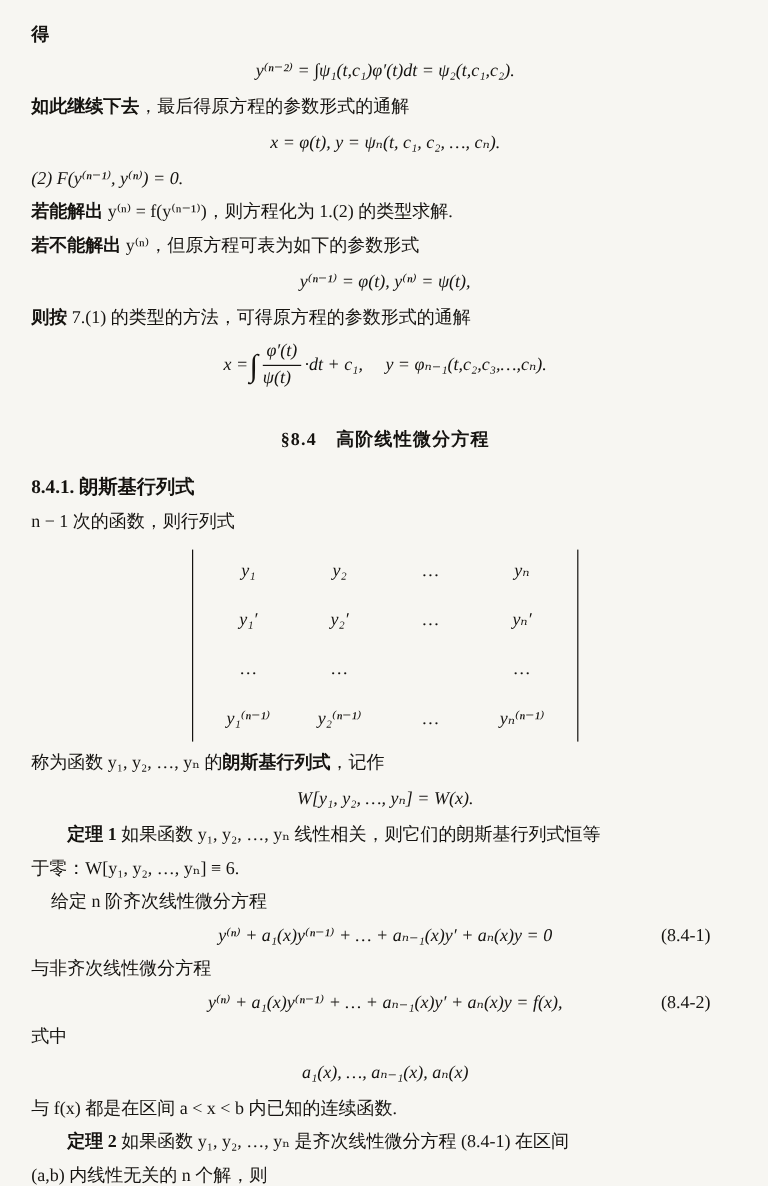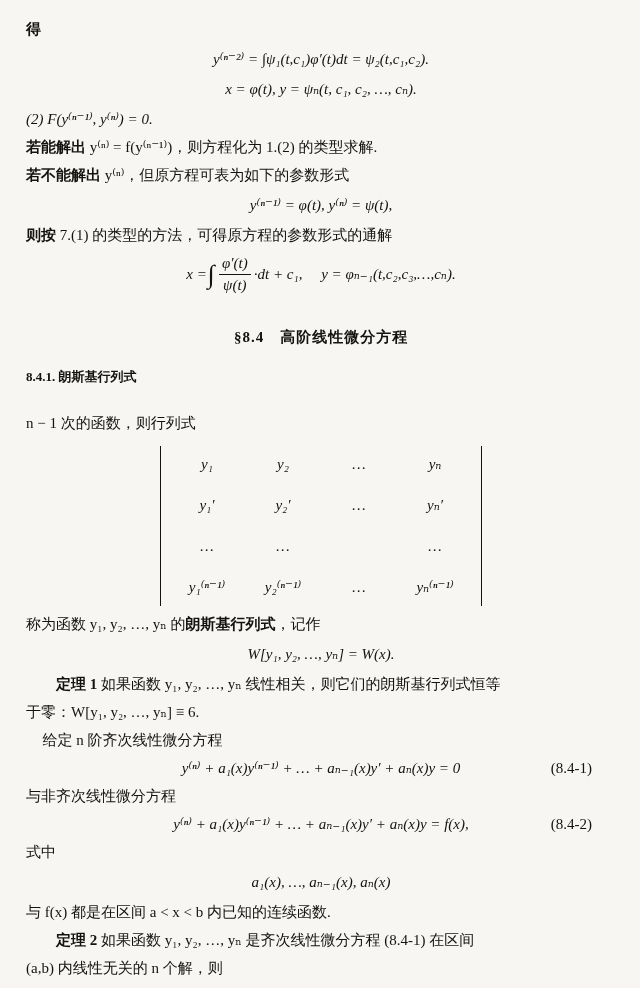--- a/index.html
+++ b/index.html
@@ -29,23 +29,23 @@
   .b{font-weight:bold;}
   .math{font-style:italic;}
   .section-heading{
     text-align:center;
     font-weight:bold;
     font-size:15px;
     margin:30px 0 14px 0;
     letter-spacing:1px;
   }
   .sub-heading{
-    font-size:13px;
+    font-size:16px;
     font-weight:600;
-    margin:6px 0 22px 0;
+    margin:6px 0 4px 0;
   }
   
   .det-wrap{
     display:flex;
     justify-content:center;
     margin:10px 0 6px 0;
   }
   .det{
     display:inline-flex;
     border-left:1.5px solid #151310;
@@ -79,37 +79,38 @@
     display:flex;
     justify-content:center;
     align-items:center;
     font-style:italic;
     margin:6px 0 4px 0;
   }
   .int{font-size:26px;font-style:normal;line-height:1;margin:0 1px;position:relative;top:1px;}
   .frac{
     display:inline-flex;
     flex-direction:column;
-    text-align:center;
+    text-align:left;
     vertical-align:middle;
     line-height:1.25;
     margin:0 3px;
   }
   .frac .num{border-bottom:1.2px solid #151310;padding:0 3px 1px 3px;}
   .frac .den{padding-top:1px;}
 </style>
 </head>
 <body>
 
 <div class="page">
 
   <div class="para lead-word">得</div>
 
   <div class="formula">y⁽ⁿ⁻²⁾ = ∫ψ₁(t,c₁)φ′(t)dt = ψ₂(t,c₁,c₂).</div>
 
+  <div class="para"><span class="b">如此继续下去</span><span>，最后得原方程的参数形式的通解</span></div>
 
   <div class="formula">x = φ(t),  y = ψₙ(t, c₁, c₂, …, cₙ).</div>
 
   <div class="para math">(2)  F(y⁽ⁿ⁻¹⁾, y⁽ⁿ⁾) = 0.</div>
 
   <div class="para"><span class="b">若能解出</span><span> y⁽ⁿ⁾ = f(y⁽ⁿ⁻¹⁾)，则方程化为 1.(2) 的类型求解.</span></div>
 
   <div class="para"><span class="b">若不能解出</span><span> y⁽ⁿ⁾，但原方程可表为如下的参数形式</span></div>
 
   <div class="formula">y⁽ⁿ⁻¹⁾ = φ(t),  y⁽ⁿ⁾ = ψ(t),</div>

